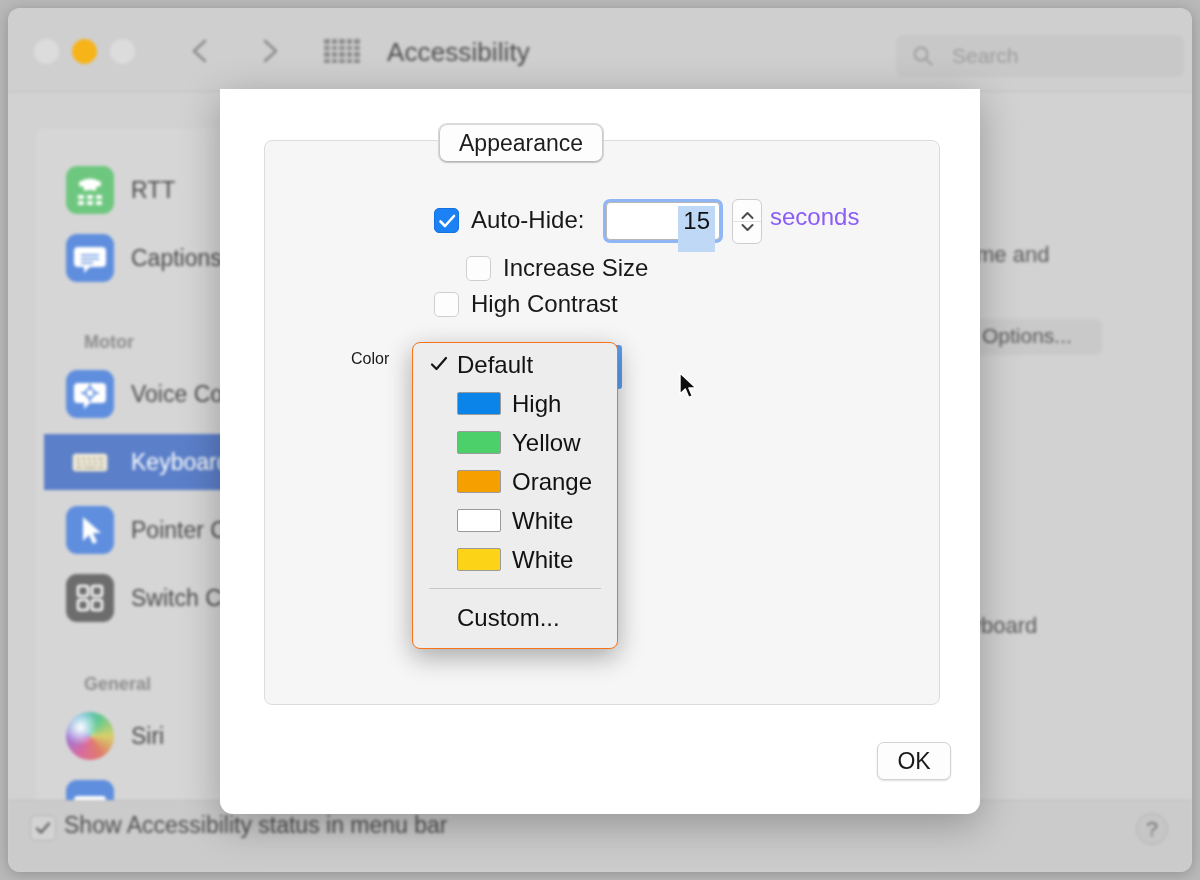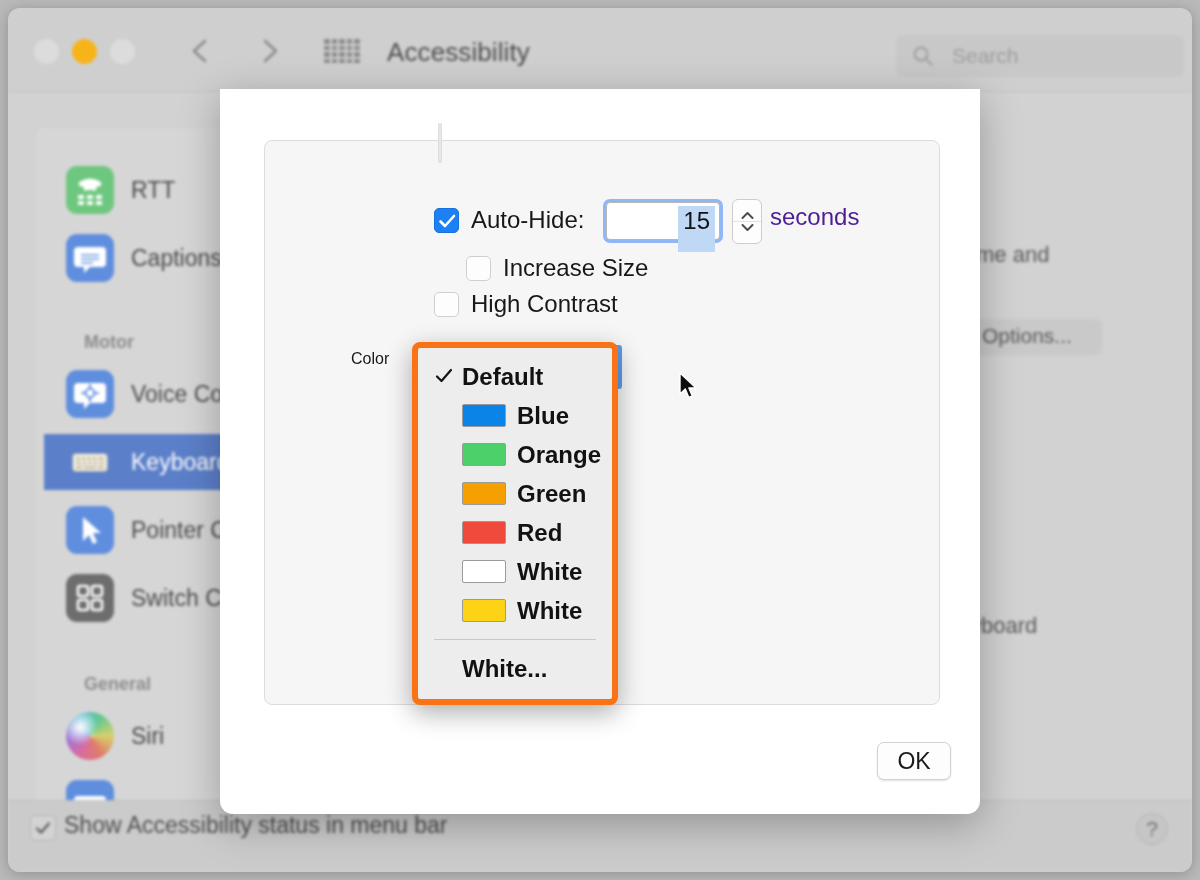--- a/index.html
+++ b/index.html
@@ -254,21 +254,21 @@
     width: 30px; height: 45px;
     background: #fdfdfd;
     border: 1px solid #cdcdcd;
     border-radius: 6px;
     display: flex; flex-direction: column;
     align-items: center; justify-content: center;
   }
   #stepper .divline { width: 100%; height: 1px; background: #e3e3e3; }
   #seconds-label {
     position: absolute; left: 550px; top: 114px;
-    font-size: 24px; color: #4c1d95;
+    font-size: 24px; color: #8b5cf6;
   }
 
   #inc-row  { position: absolute; left: 214px; top: 165px; display: flex; align-items: center; padding-left: 32px; }
   #hc-row   { position: absolute; left: 214px; top: 201px; display: flex; align-items: center; }
 
   #color-label {
     position: absolute; left: 131px; top: 261px;
     font-size: 16px; color: #181818;
   }
   #popup-focus {
@@ -288,25 +288,24 @@
     box-shadow: 0 1px 2px rgba(0,0,0,.13);
     display: flex; align-items: center; justify-content: center;
     font-size: 23px; color: #1a1a1a;
   }
 
   
   #menu {
     position: absolute; left: 404px; top: 334px;
     width: 206px;
     background: #ededed;
-    border: 6px solid #f97316;
+    border: 1px solid #f97316;
     border-radius: 8px;
-    padding: 9px 0 11px 0;
+    padding: 2px 0 11px 0;
     box-shadow: 0 8px 26px rgba(0,0,0,.32);
-    font-weight: bold;
   }
   .mi {
     position: relative;
     height: 39px;
     display: flex; align-items: center;
   }
   .mi .check {
     position: absolute; left: 17px; top: 9px;
     width: 18px; height: 20px;
   }
@@ -519,20 +518,21 @@
       <div id="help-btn">?</div>
     </div>
 
   </div>
 
   <div id="sheet">
 
     <div id="sheet-box"></div>
 
     <div id="tabs">
+      <div class="tab active">Appearance</div>
     </div>
 
     <div id="autohide-row">
       <div class="cbx on">
         <svg width="19" height="17" viewBox="0 0 19 17">
           <path d="M2.5 8.5 L7 13 L16 3" fill="none" stroke="#ffffff" stroke-width="2.6" stroke-linecap="round" stroke-linejoin="round"></path>
         </svg>
       </div>
       <div class="row-label">Auto-Hide:</div>
     </div>
@@ -571,53 +571,49 @@
 
     <div class="mi">
       <svg class="check" viewBox="0 0 18 20">
         <path d="M2 10.5 L6.5 15 L16 4" fill="none" stroke="#151515" stroke-width="2.2" stroke-linecap="round" stroke-linejoin="round"></path>
       </svg>
       <div class="mi-label nosw">Default</div>
     </div>
 
     <div class="mi">
       <div class="sw" style="background:#0a84e8"></div>
-      <div class="mi-label">Blue</div>
+      <div class="mi-label">High</div>
     </div>
 
 
     <div class="mi">
       <div class="sw" style="background:#4cd06a"></div>
-      <div class="mi-label">Orange</div>
+      <div class="mi-label">Yellow</div>
     </div>
 
     <div class="mi">
       <div class="sw" style="background:#f5a000"></div>
-      <div class="mi-label">Green</div>
-    </div>
-
-    <div class="mi">
-      <div class="sw" style="background:#f04a3c"></div>
-      <div class="mi-label">Red</div>
-    </div>
+      <div class="mi-label">Orange</div>
+    </div>
+
 
     <div class="mi">
       <div class="sw" style="background:#ffffff"></div>
       <div class="mi-label">White</div>
     </div>
 
     <div class="mi">
       <div class="sw" style="background:#fcd316"></div>
       <div class="mi-label">White</div>
     </div>
 
     <div id="menu-sep"></div>
 
     <div class="mi">
-      <div class="mi-label nosw">White...</div>
+      <div class="mi-label nosw">Custom...</div>
     </div>
   </div>
 
   <svg id="cursor" viewBox="0 0 22 30">
     <path d="M2 1 L2 22 L7.3 17 L10.8 25.5 L14.3 24 L10.9 16 L18 16 Z" fill="#0d0d0d" stroke="#ffffff" stroke-width="1.4" stroke-linejoin="round"></path>
   </svg>
 
 </div>
 
 </body></html>

